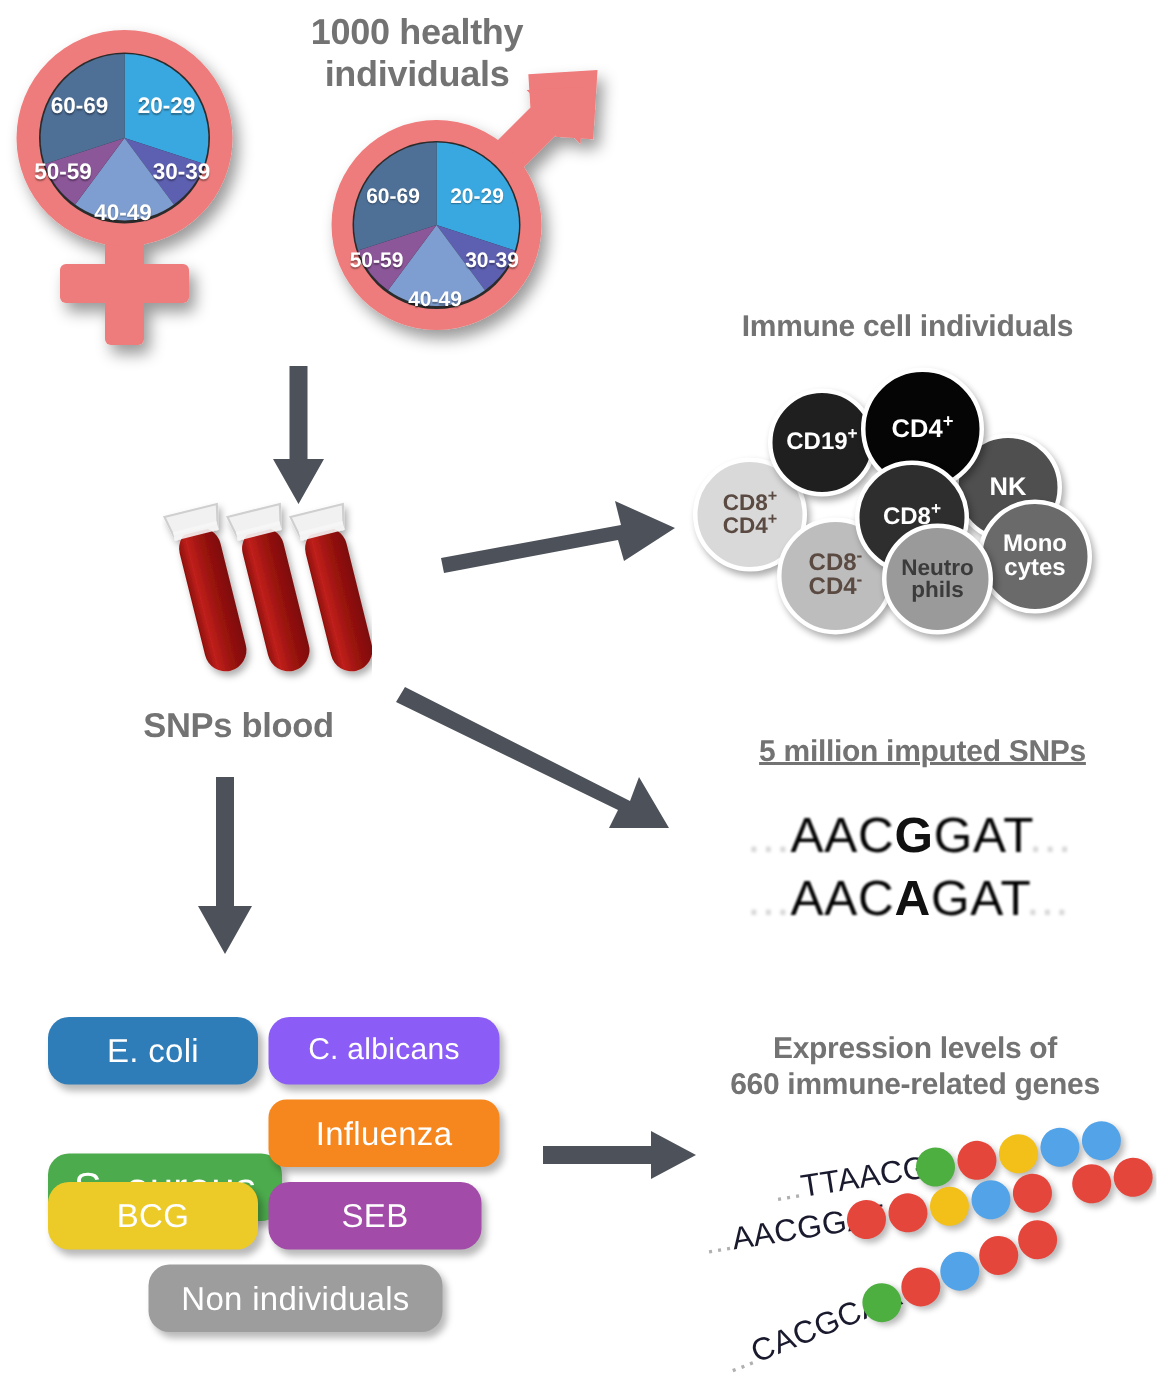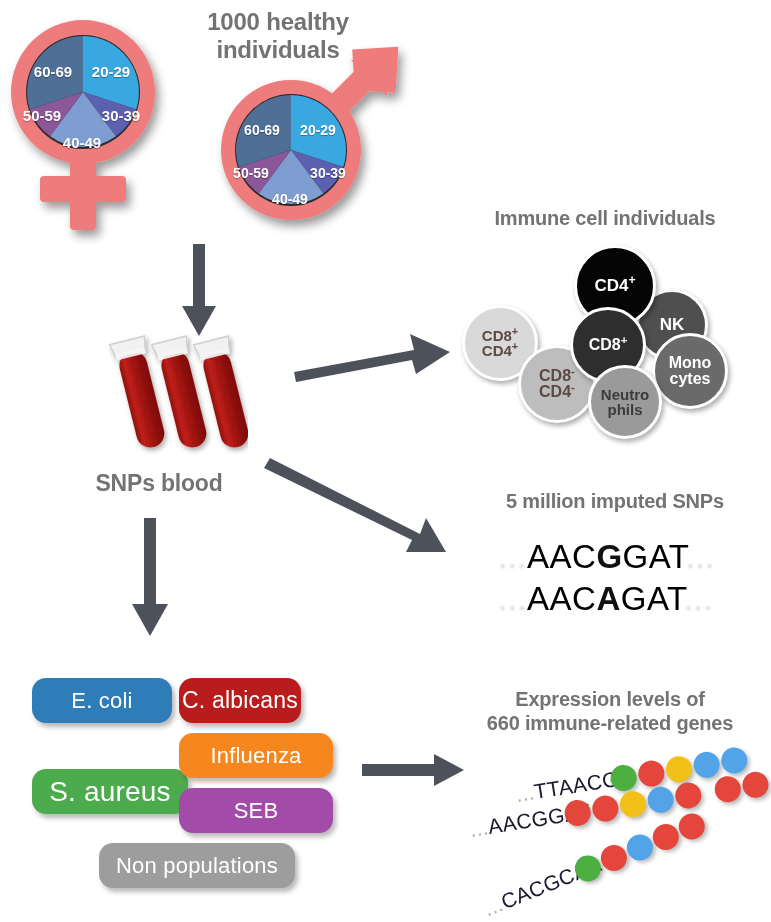--- a/index.html
+++ b/index.html
@@ -225,63 +225,69 @@
 
   <div class="abs heading" style="left:455px;top:207px;width:300px;font-size:20px;">Immune cell individuals</div>
 
   <div class="abs" style="left:460px;top:245px;width:300px;height:180px;">
     <div class="cell" style="left:2px;top:60px;width:76px;height:76px;background:#d9d9d9;color:#5a4a42;font-size:15px;z-index:1;">
       <span>CD8<sup>+</sup><br>CD4<sup>+</sup></span>
     </div>
     <div class="cell" style="left:58px;top:100px;width:78px;height:78px;background:#bdbdbd;color:#5a4a42;font-size:16px;z-index:2;">
       <span>CD8<sup>-</sup><br>CD4<sup>-</sup></span>
     </div>
+    <div class="cell" style="left:52px;top:14px;width:72px;height:72px;background:#1f1f1f;color:#ffffff;font-size:16px;z-index:3;">
+      <span>CD19<sup>+</sup></span>
+    </div>
     <div class="cell" style="left:114px;top:0px;width:82px;height:82px;background:#050505;color:#ffffff;font-size:17px;z-index:4;">
       <span>CD4<sup>+</sup></span>
     </div>
     <div class="cell" style="left:110px;top:62px;width:76px;height:76px;background:#2e2e2e;color:#ffffff;font-size:16px;z-index:5;">
       <span>CD8<sup>+</sup></span>
     </div>
     <div class="cell" style="left:176px;top:44px;width:72px;height:72px;background:#4f4f4f;color:#ffffff;font-size:17px;z-index:3;">
       <span>NK</span>
     </div>
-    <div class="cell" style="left:128px;top:120px;width:74px;height:74px;background:#9a9a9a;color:#3b3b3b;font-size:15px;z-index:6;">
+    <div class="cell" style="left:128px;top:104px;width:74px;height:74px;background:#9a9a9a;color:#3b3b3b;font-size:15px;z-index:6;">
       <span>Neutro<br>phils</span>
     </div>
     <div class="cell" style="left:192px;top:88px;width:76px;height:76px;background:#6a6a6a;color:#ffffff;font-size:16px;z-index:5;">
       <span>Mono<br>cytes</span>
     </div>
   </div>
 
-  <div class="abs heading" style="left:470px;top:490px;width:290px;font-size:20px;">5 million imputed SNPs</div>
+  <div class="abs heading" style="left:470px;top:490px;width:290px;font-size:20px;text-decoration:underline;">5 million imputed SNPs</div>
 
   <div class="snpline" style="left:498px;top:538px;">
     <span class="faint">...</span><span class="dim">AAC</span><span class="hi">G</span><span class="dim">GAT</span><span class="faint">...</span>
   </div>
   <div class="snpline" style="left:498px;top:580px;">
     <span class="faint">...</span><span class="dim">AAC</span><span class="hi">A</span><span class="dim">GAT</span><span class="faint">...</span>
   </div>
 
   <div class="pill" style="left:32px;top:678px;width:140px;height:45px;background:#2e7cb8;font-size:22px;">
     <span>E. coli</span>
   </div>
-  <div class="pill" style="left:179px;top:678px;width:122px;height:45px;background:#b91c1c;font-size:23px;">
+  <div class="pill" style="left:179px;top:678px;width:154px;height:45px;background:#8b5cf6;font-size:20px;">
     <span>C. albicans</span>
   </div>
   <div class="pill" style="left:32px;top:769px;width:156px;height:45px;background:#4cab4c;font-size:28px;">
     <span>S. aureus</span>
   </div>
-  <div class="pill" style="left:179px;top:733px;width:154px;height:45px;background:#f6871f;font-size:22px;">
+  <div class="pill" style="left:179px;top:733px;width:154px;height:45px;background:#f6871f;font-size:22px;border-radius:12px;">
     <span>Influenza</span>
   </div>
-  <div class="pill" style="left:179px;top:788px;width:154px;height:45px;background:#a34ba8;font-size:22px;">
+  <div class="pill" style="left:32px;top:788px;width:140px;height:45px;background:#eccb28;font-size:22px;">
+    <span>BCG</span>
+  </div>
+  <div class="pill" style="left:179px;top:788px;width:142px;height:45px;background:#a34ba8;font-size:22px;">
     <span>SEB</span>
   </div>
   <div class="pill" style="left:99px;top:843px;width:196px;height:45px;background:#9d9d9d;font-size:22px;">
-    <span>Non populations</span>
+    <span>Non individuals</span>
   </div>
 
   <div class="abs arrow" style="left:362px;top:754px;">
     <svg width="106" height="34">
       <path d="M0 10 L72 10 L72 0 L102 16 L72 32 L72 22 L0 22 Z" fill="#4d5159"></path>
     </svg>
   </div>
 
   <div class="abs heading" style="left:455px;top:688px;width:310px;font-size:20px;">Expression levels of
 660 immune-related genes</div>

